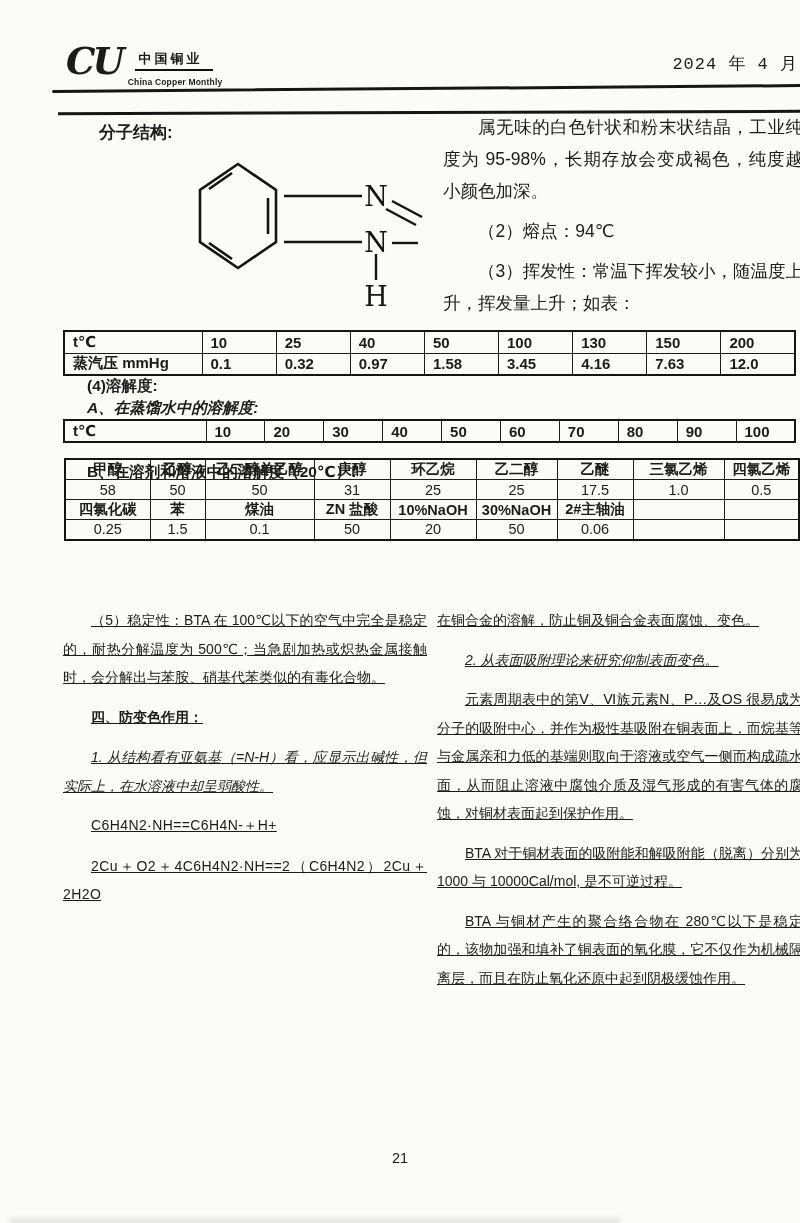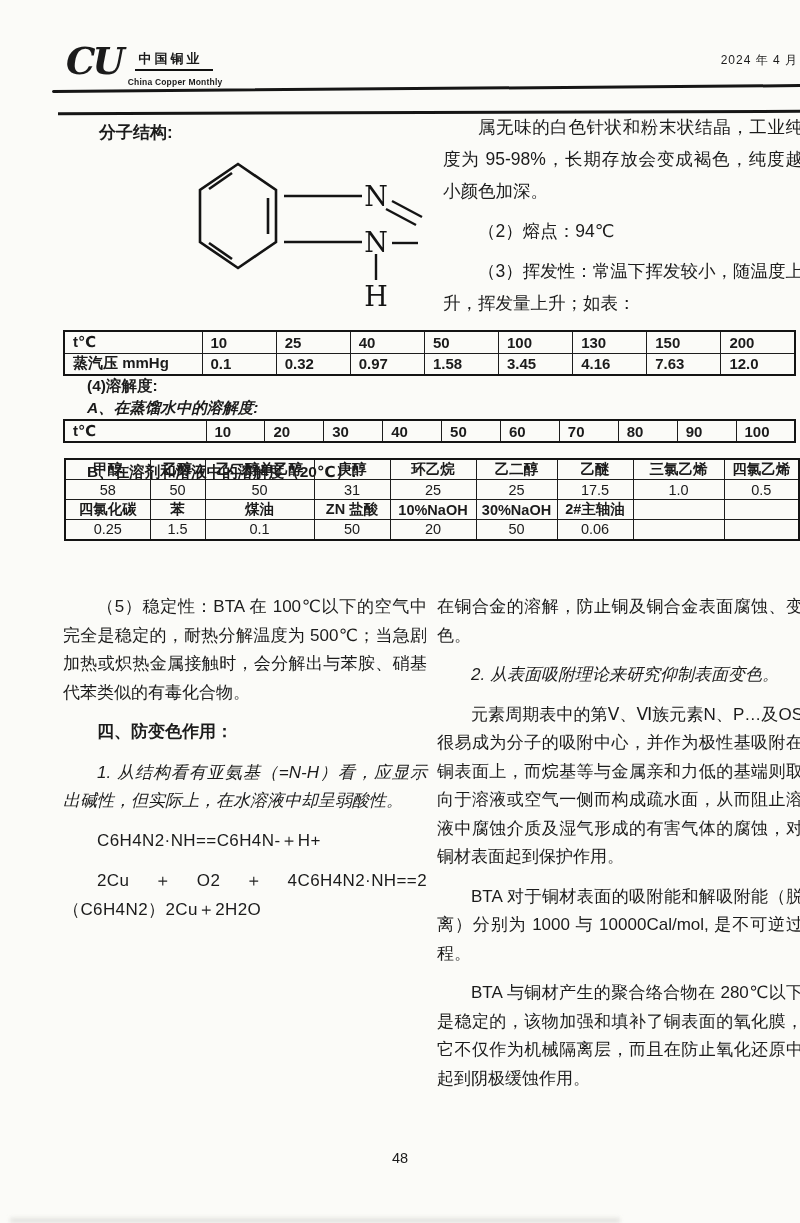--- a/index.html
+++ b/index.html
@@ -16,22 +16,22 @@
     font-family:"DejaVu Serif",serif; font-style:italic; font-weight:700;
     font-size:37px; line-height:34px; letter-spacing:-3px;
   }
   .logo-right { margin-left:3px; margin-top:5px; }
   .logo-cn {
     font-size:13px; font-weight:700; letter-spacing:3px;
     border-bottom:2.5px solid #111; padding:0 10px 1px 4px; display:inline-block;
   }
   .logo-en { font-size:8.5px; font-weight:700; padding-left:3px; letter-spacing:0.2px; }
   .issue-date {
-    position:absolute; right:2px; top:52px; font-family:Liberation Sans, sans-serif;
-    font-size:12px; letter-spacing:1px; white-space:nowrap;
+    position:absolute; right:2px; top:52px; font-family:Liberation Mono, monospace;
+    font-size:17px; letter-spacing:1px; white-space:nowrap;
   }
   .rule1 { position:absolute; left:52px; right:-5px; top:87px; height:3px;
            background:#161616; transform:rotate(-0.45deg); border-radius:2px; }
   .rule2 { position:absolute; left:58px; right:-3px; top:111px; height:3.2px;
            background:#161616; transform:rotate(-0.18deg); }
 
   
   .mol-label { position:absolute; left:99px; top:121px; font-size:17px; font-weight:600; }
   svg.mol { position:absolute; left:180px; top:146px; }
   svg.mol text { font-family:"DejaVu Serif",serif; font-size:27px; fill:#141414; }
@@ -56,21 +56,21 @@
   #t3 tr { height:20px; }
   #t3 td { font-size:14.5px; padding:0 2px; text-align:center; }
   #t3 tr:nth-child(odd) td { font-weight:700; }
 
   .note { position:absolute; left:63px; font-size:15.5px; font-weight:600;margin-left:24px; }
   #note4 { top:376px; }
   #noteA { top:398px;font-style:italic; }
   #noteB { top:462px; }
 
   
-  .col { position:absolute; top:593px; font-size:17px; line-height:28.5px; text-align:justify; }
+  .col { position:absolute; top:606px; font-size:14px; line-height:28.5px; text-align:justify;text-decoration:underline; }
   .col-left  { left:63px;  width:364px; }
   .col-right { left:437px; width:366px; }
   .col p { margin:0 0 11px; text-indent:2em; }
   .col p.noindent { text-indent:0; }
   .col p.heading { font-weight:700; margin:2px 0 12px; }
   .col p.kai { font-style:italic; }
   .col p.formula { letter-spacing:0.4px; margin-bottom:12px; }
 
   
   .pagenum { position:absolute; left:0; right:0; top:1150px; text-align:center; font-size:14.5px; }
@@ -246,15 +246,15 @@
   </div>
 
   <div class="col col-right">
     <p class="noindent">在铜合金的溶解，防止铜及铜合金表面腐蚀、变色。</p>
     <p class="kai">2. 从表面吸附理论来研究仰制表面变色。</p>
     <p>元素周期表中的第Ⅴ、Ⅵ族元素N、P…及OS 很易成为分子的吸附中心，并作为极性基吸附在铜表面上，而烷基等与金属亲和力低的基端则取向于溶液或空气一侧而构成疏水面，从而阻止溶液中腐蚀介质及湿气形成的有害气体的腐蚀，对铜材表面起到保护作用。</p>
     <p>BTA 对于铜材表面的吸附能和解吸附能（脱离）分别为 1000 与 10000Cal/mol, 是不可逆过程。</p>
     <p>BTA 与铜材产生的聚合络合物在 280℃以下是稳定的，该物加强和填补了铜表面的氧化膜，它不仅作为机械隔离层，而且在防止氧化还原中起到阴极缓蚀作用。</p>
   </div>
 
-  <div class="pagenum">48</div>
+  <div class="pagenum">21</div>
   <div class="smudge"></div>
 </div>
 
 </body></html>

